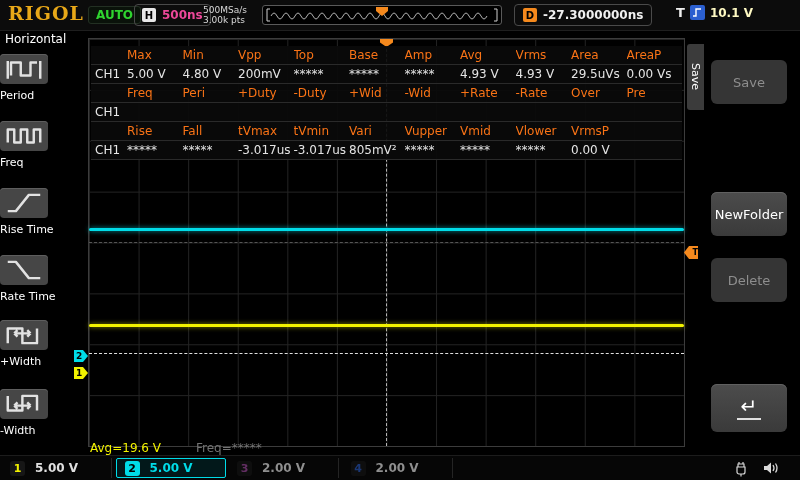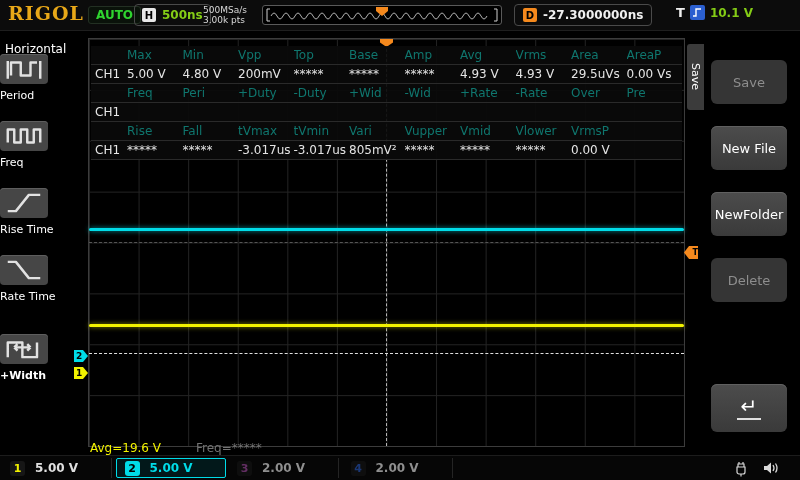--- a/index.html
+++ b/index.html
@@ -6,34 +6,34 @@
   #screen{position:relative;width:800px;height:480px;background:#000;overflow:hidden;
           font-family:"DejaVu Sans",sans-serif;color:#fff;}
 
   
   #topbar{position:absolute;left:0;top:0;width:800px;height:30px;background:#0c0c0c;border-bottom:1px solid #1e1e1e;}
   #logo{position:absolute;left:8px;top:2px;font-family:"DejaVu Serif",serif;font-weight:bold;font-size:19px;color:#e8a818;letter-spacing:1px;}
   #auto-badge{position:absolute;left:88px;top:6px;padding:1px 7px;font-size:12px;font-weight:bold;color:#2fd32f;background:#0a120a;border:1px solid #233023;border-radius:3px;}
   #h-group{position:absolute;left:134px;top:4px;height:20px;display:flex;align-items:center;gap:6px;padding:0 7px;border:1px solid #4a4a4a;border-radius:4px;}
   .sq-badge{display:inline-flex;align-items:center;justify-content:center;width:14px;height:14px;border-radius:2px;font-size:10px;font-weight:bold;}
   #h-badge{background:#e8e8e8;color:#000;}
-  #timebase{font-size:12px;font-weight:bold;color:#84cc16;}
+  #timebase{font-size:12px;font-weight:bold;color:#ec4899;}
   #rate-block{position:absolute;left:203px;top:5px;font-size:9px;line-height:10px;color:#d8d8d8;}
   #preview{position:absolute;left:262px;top:5px;width:238px;height:18px;border:1px solid #5a5a5a;border-radius:3px;background:#000;}
   #d-group{position:absolute;left:514px;top:4px;height:20px;display:flex;align-items:center;gap:6px;padding:0 8px;border:1px solid #4a4a4a;border-radius:4px;}
   #d-badge{background:#f5891d;color:#000;}
   #delay-value{font-size:12px;font-weight:bold;color:#f0f0f0;}
   #t-group{position:absolute;left:676px;top:5px;display:flex;align-items:center;gap:5px;}
   #t-label{font-size:13px;font-weight:bold;color:#f0f0f0;}
   #t-badge{width:15px;height:15px;background:#2b5fd0;border-radius:2px;display:flex;align-items:center;justify-content:center;}
-  #t-level{font-size:12px;font-weight:bold;color:#84cc16;}
+  #t-level{font-size:12px;font-weight:bold;color:#fef9c3;}
 
   
   #sidebar{position:absolute;left:0;top:30px;width:86px;height:425px;}
-  #menu-title{position:absolute;left:5px;top:12px;font-size:12px;color:#fff;}
+  #menu-title{position:absolute;left:5px;top:2px;font-size:12px;color:#fff;}
   .menu-item{position:absolute;left:0;width:86px;text-align:left;cursor:pointer;}
   .menu-icon{display:inline-flex;align-items:center;justify-content:center;width:48px;height:30px;background:#464646;border-radius:4px;box-shadow:inset 0 1px 0 #5e5e5e;}
   .menu-icon svg{stroke:#e2e2e2;fill:none;stroke-width:1.5;stroke-linejoin:round;}
   .menu-label{margin-top:3px;font-size:11px;color:#fff;}
 
   
   #grid{position:absolute;left:88px;top:38px;width:595px;height:407px;border:1px solid #3c3c3c;background-color:#000;
         background-image:linear-gradient(to right,#232323 1px,transparent 1px),
                          linear-gradient(to bottom,#232323 1px,transparent 1px);
         background-size:49.583px 50.875px;}
@@ -45,21 +45,21 @@
   #refline{position:absolute;left:0;width:100%;top:314px;border-top:1px dashed #e0e0e0;}
   #tpos-marker{position:absolute;left:291px;top:0;width:13px;height:8px;background:#f5891d;
                clip-path:polygon(0 0,100% 0,100% 45%,50% 100%,0 45%);}
 
   
   #mtable{position:absolute;left:2px;top:7px;width:591px;display:grid;
           grid-template-columns:36px repeat(10,1fr);grid-auto-rows:19px;
           background:rgba(10,10,10,.93);font-size:12px;}
   .mt-ch{color:#e8e8e8;padding-left:4px;line-height:19px;border-bottom:1px solid #2a2a2a;}
   .mt-cell{color:#e4e4e4;line-height:19px;border-bottom:1px solid #2a2a2a;white-space:nowrap;overflow:hidden;}
-  .mt-cell.hdr{color:#0f766e;}
+  .mt-cell.hdr{color:#f97316;}
 
   
   .gmark{position:absolute;width:14px;height:12px;display:flex;align-items:center;padding-left:2px;
          font-size:9px;font-weight:bold;color:#000;
          clip-path:polygon(0 0,9px 0,14px 6px,9px 12px,0 12px);}
   #gmark-ch2{left:74px;top:350px;background:#00dce8;}
   #gmark-ch1{left:74px;top:367px;background:#f2f200;}
   #tlevel-marker{position:absolute;left:684px;top:246px;width:14px;height:13px;background:#f5891d;
          clip-path:polygon(5px 0,14px 0,14px 13px,5px 13px,0 6.5px);
          display:flex;align-items:center;justify-content:flex-end;padding-right:2px;
@@ -148,25 +148,30 @@
       <div class="menu-item" style="top: 158px;"><div class="menu-icon">
           <svg viewBox="0 0 24 16" width="44" height="26">
             <path d="M2 13 h5 l8 -10 h7"></path>
           </svg>
         </div><div class="menu-label">Rise Time</div></div>
       <div class="menu-item" style="top: 225px;"><div class="menu-icon">
           <svg viewBox="0 0 24 16" width="44" height="26">
             <path d="M2 3 h5 l8 10 h7"></path>
           </svg>
         </div><div class="menu-label">Rate Time</div></div>
-      <div class="menu-item" style="top: 304px; font-weight: bold;"><div class="menu-icon">
+      <div class="menu-item" style="top: 290px;"><div class="menu-icon">
           <svg viewBox="0 0 24 16" width="44" height="26">
             <path d="M2 13 v-9 h9 v9 h9 v-9 M6 7 h10 M6 7 l2 -2 M6 7 l2 2 M16 7 l-2 -2 M16 7 l-2 2"></path>
           </svg>
         </div><div class="menu-label">+Width</div></div>
+      <div class="menu-item" style="top: 359px;"><div class="menu-icon">
+          <svg viewBox="0 0 24 16" width="44" height="26">
+            <path d="M2 3 v9 h9 v-9 h9 v9 M6 9 h10 M6 9 l2 -2 M6 9 l2 2 M16 9 l-2 -2 M16 9 l-2 2"></path>
+          </svg>
+        </div><div class="menu-label">-Width</div></div>
     </div>
 
   <div id="grid">
     <div id="vcenter"></div>
     <div id="hcenter"></div>
     <div id="tpos-marker"></div>
     <div id="trace-ch2" class="trace"></div>
     <div id="trace-ch1" class="trace"></div>
     <div id="refline"></div>
     <div id="mtable">
@@ -241,21 +246,20 @@
 
   <div id="gmark-ch2" class="gmark">2</div>
   <div id="gmark-ch1" class="gmark">1</div>
   <div id="tlevel-marker">T</div>
 
   <div id="avg-readout">Avg=19.6 V</div>
   <div id="freq-readout">Freq=*****</div>
 
   <div id="save-tab">Save</div>
   <div class="rbtn disabled" style="top:60px">Save</div>
-  <div class="rbtn" style="top:126px">New File</div>
   <div class="rbtn" style="top:192px">NewFolder</div>
   <div class="rbtn disabled" style="top:258px">Delete</div>
   <div class="rbtn" id="enter-button" style="top:384px;height:48px">
     <span>↵</span>
   </div>
 
   <div id="bottom-bar">
     <div id="usb-icon">
       <svg width="16" height="16" viewBox="0 0 16 16">
         <path d="M6 1 v2 M10 1 v2 M5 3 h6 v3 H5 z M4 6 h8 v5 a2 2 0 0 1 -2 2 h-4 a2 2 0 0 1 -2 -2 z M8 13 v2.5" stroke="#d8d8d8" fill="none" stroke-width="1.2"></path>

